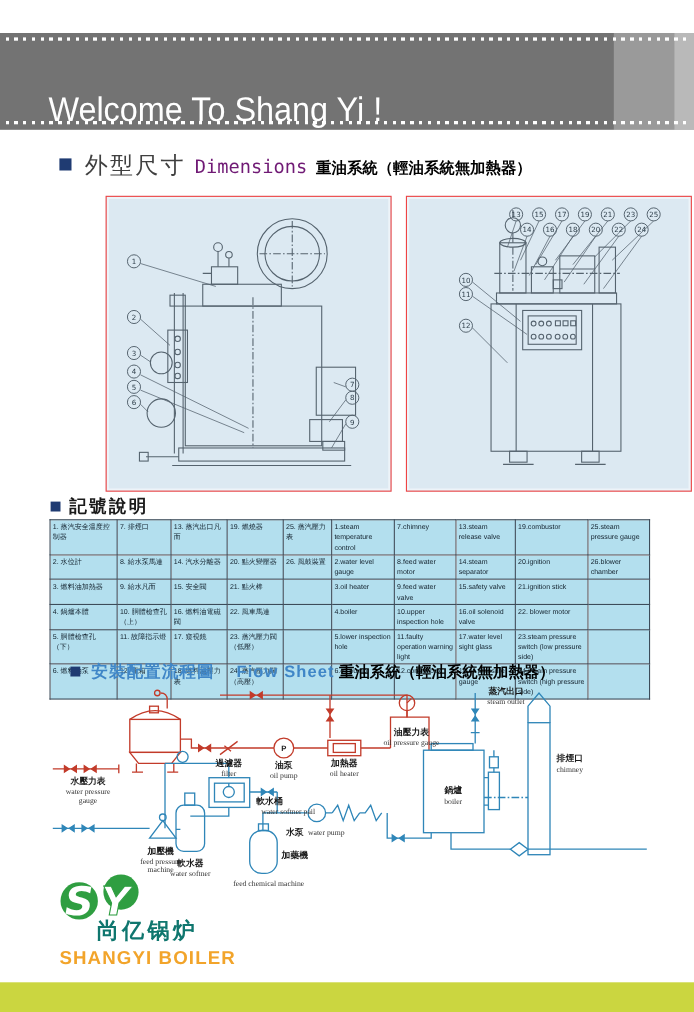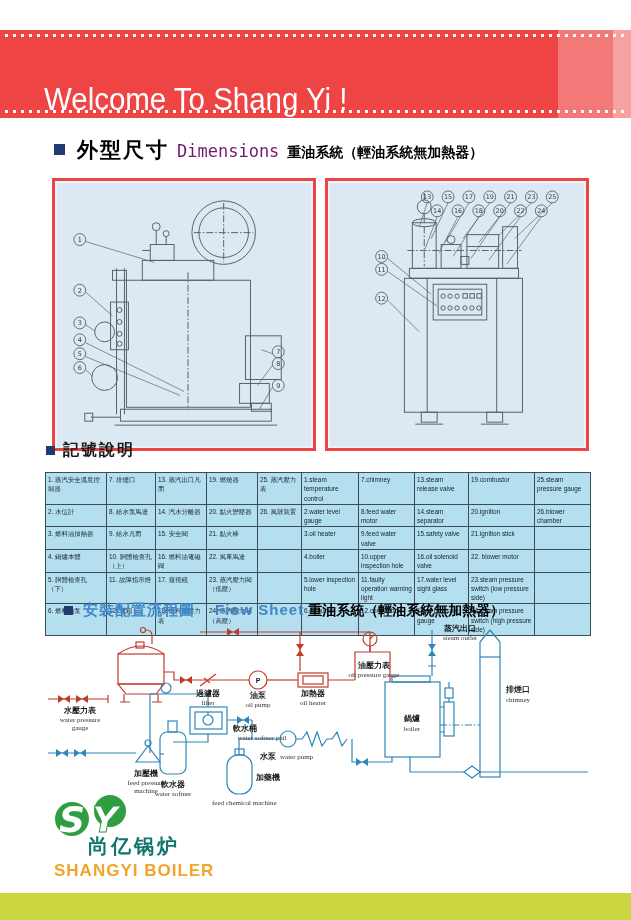--- a/index.html
+++ b/index.html
@@ -1,45 +1,45 @@
 <!DOCTYPE html>
 <html><head>
 <meta charset="utf-8">
 <style>
   html,body{margin:0;padding:0;background:#fff;}
   .page{position:relative;width:631px;height:920px;background:#fff;overflow:hidden;
         font-family:"Liberation Sans",sans-serif;}
   
-  .band{position:absolute;left:0;top:30px;width:631px;height:88px;background:#ef4444;}
+  .band{position:absolute;left:0;top:30px;width:631px;height:88px;background:#737373;}
   .band-stripe1{position:absolute;top:0;bottom:0;left:558px;width:55px;background:rgba(255,255,255,.28);}
   .band-stripe2{position:absolute;top:0;bottom:0;left:613px;width:18px;background:rgba(255,255,255,.5);}
   .dots{position:absolute;left:5px;right:5px;height:3px;
         background:repeating-linear-gradient(to right,#fff 0 3px,transparent 3px 8px);}
   .dots-top{top:4px;} .dots-bottom{bottom:5px;}
   .welcome{position:absolute;left:44px;top:52px;color:#fff;font-size:31px;letter-spacing:0;
            transform:scaleX(.95);transform-origin:left;white-space:nowrap;}
   
   .sec{position:absolute;display:flex;align-items:baseline;}
   .bullet{display:inline-block;background:#1f3b72;flex:none;}
   .sec1{left:54px;top:136px;}
   .sec1 .bullet{width:11px;height:11px;margin-right:12px;transform:translateY(-2px);}
-  .t-zh{font-size:21px;font-weight:bold;color:#000000;letter-spacing:2px;text-align:center;}
+  .t-zh{font-size:21px;font-weight:normal;color:#404040;letter-spacing:2px;text-align:center;}
   .t-en{font-size:17px;color:#701a75;font-family:"DejaVu Sans Mono",monospace;margin-left:8px;}
   .t-sub{font-size:14px;font-weight:bold;color:#000;margin-left:8px;}
-  .sec2{left:46px;top:440px;}
+  .sec2{left:46px;top:450px;}
   .sec2 .bullet{width:9px;height:9px;margin-right:8px;}
   .t2{font-size:16px;font-weight:bold;color:#1a1a1a;letter-spacing:2px;}
   .sec3{left:48px;top:601px;padding-left:16px;}
   .sec3 .bullet{width:9px;height:9px;margin-right:10px;}
   .t3-zh{font-size:15px;font-weight:bold;color:#3f86c7;letter-spacing:1px;}
   .t3-en{font-size:15px;font-weight:bold;color:#3f86c7;margin-left:20px;letter-spacing:1px;}
   .t3-sub{font-size:14px;font-weight:bold;color:#000;margin-left:4px;}
   
   .panel{position:absolute;top:178px;width:258px;height:267px;background:#dce9f2;
-         border:3px solid #ef4444;box-shadow:inset 0 0 0 2px #edf4f9;}
+         border:1px solid #ef4444;box-shadow:inset 0 0 0 2px #edf4f9;margin-left:44px;}
   .panel-left{left:52px;} .panel-right{left:325px;}
   .panel svg{display:block;}
   .draw{stroke:#55636e;stroke-width:1;fill:none;}
   .dd{stroke-dasharray:7 2 1.5 2;}
   .co circle{stroke:#55636e;stroke-width:.9;fill:none;}
   .co text{font:6.5px "DejaVu Sans",sans-serif;fill:#30404c;text-anchor:middle;}
   .leader{stroke:#55636e;stroke-width:.7;fill:none;}
   
   .legend{position:absolute;left:45px;top:472px;width:545px;border-collapse:collapse;table-layout:fixed;}
   .legend td{border:1px solid #3c4c5a;background:#b3dfee;font-size:6.4px;line-height:1.45;

